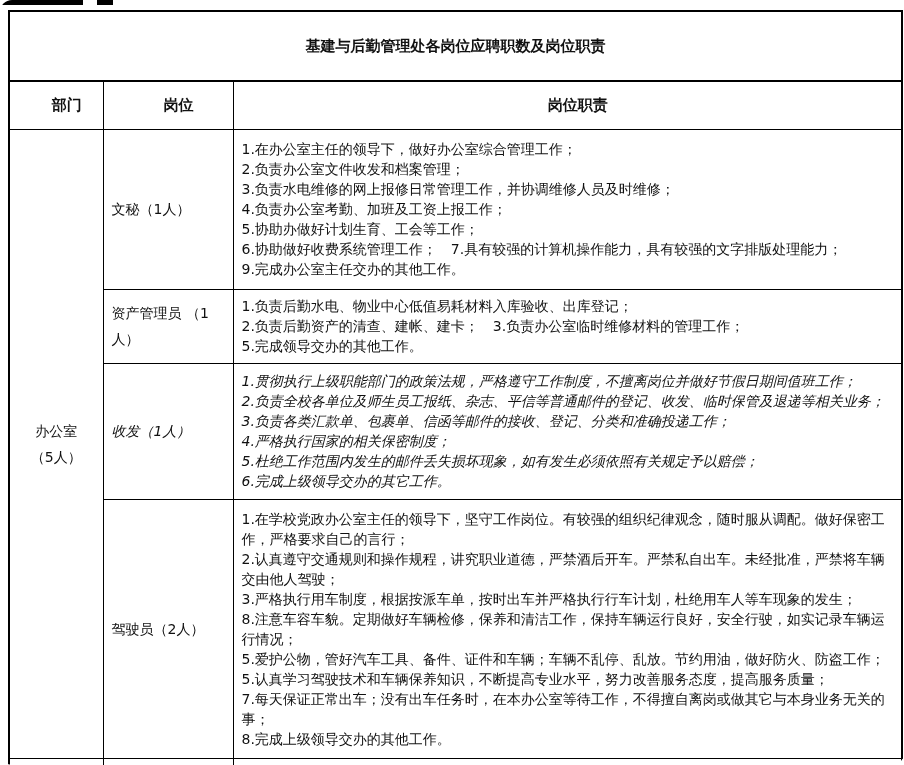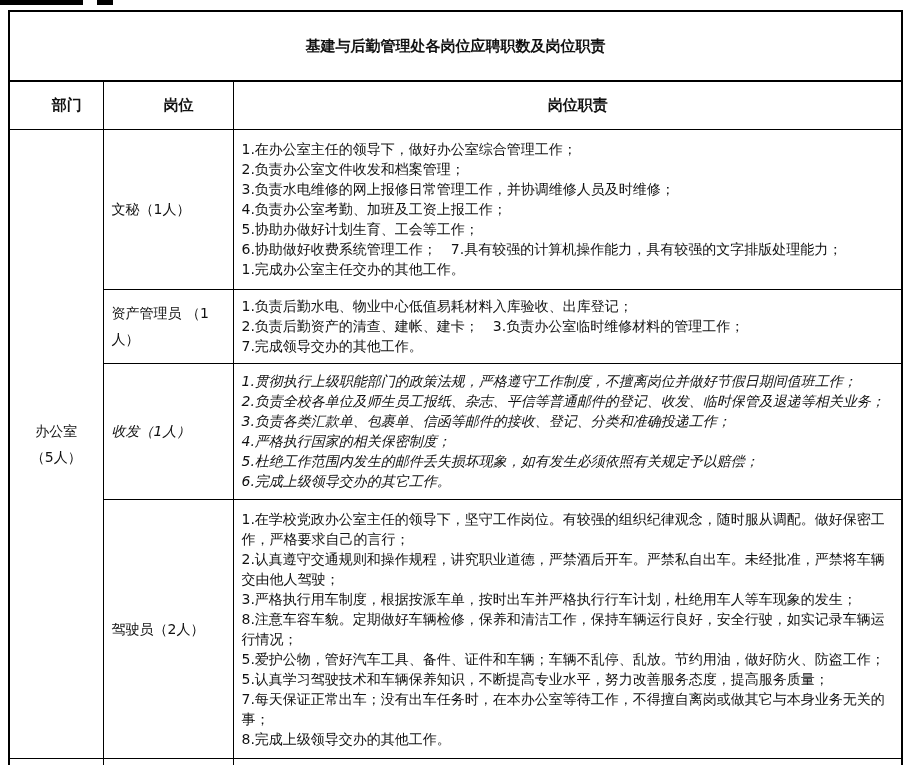--- a/index.html
+++ b/index.html
@@ -2,21 +2,21 @@
 <html><head>
 <meta charset="utf-8">
 <style>
   * { margin: 0; padding: 0; box-sizing: border-box; }
   html, body { background: #ffffff; }
   body {
     width: 904px; height: 765px; overflow: hidden;
     font-family: "DejaVu Sans", sans-serif;
     color: #111111;
   }
-  .page { position: relative; width: 904px; height: 765px; background: #ffffff; overflow: hidden; }
+  .page { position: relative; width: 904px; height: 765px; background: #ffffff; overflow: hidden; border-radius: 12px; }
 
   
   .edge-artifact { position: absolute; top: 0; height: 5px; background: #000; }
   .edge-artifact.a1 { left: 0; width: 83px; }
   .edge-artifact.a2 { left: 97px; width: 16px; }
 
   table.duty-table {
     position: absolute; left: 8px; top: 10px;
     width: 893px;
     border-collapse: collapse;
@@ -83,30 +83,30 @@
       <tr class="data-row row-wenmi">
         <td class="dept-cell" rowspan="4">办公室 （5人）</td>
         <td class="pos-cell">文秘（1人）</td>
         <td class="duties-cell">
             <div class="duty-line">1.在办公室主任的领导下，做好办公室综合管理工作；</div>
             <div class="duty-line">2.负责办公室文件收发和档案管理；</div>
             <div class="duty-line">3.负责水电维修的网上报修日常管理工作，并协调维修人员及时维修；</div>
             <div class="duty-line">4.负责办公室考勤、加班及工资上报工作；</div>
             <div class="duty-line">5.协助办做好计划生育、工会等工作；</div>
             <div class="duty-line">6.协助做好收费系统管理工作；　7.具有较强的计算机操作能力，具有较强的文字排版处理能力；</div>
-            <div class="duty-line">1.完成办公室主任交办的其他工作。</div>
+            <div class="duty-line">9.完成办公室主任交办的其他工作。</div>
           </td>
       </tr>
 
       <tr class="data-row row-zichan">
         <td class="pos-cell">资产管理员 （1人）</td>
         <td class="duties-cell">
             <div class="duty-line">1.负责后勤水电、物业中心低值易耗材料入库验收、出库登记；</div>
             <div class="duty-line">2.负责后勤资产的清查、建帐、建卡；　3.负责办公室临时维修材料的管理工作；</div>
-            <div class="duty-line">7.完成领导交办的其他工作。</div>
+            <div class="duty-line">5.完成领导交办的其他工作。</div>
           </td>
       </tr>
 
       <tr class="data-row row-shoufa">
         <td class="pos-cell">收发（1人）</td>
         <td class="duties-cell">
             <div class="duty-line">1.贯彻执行上级职能部门的政策法规，严格遵守工作制度，不擅离岗位并做好节假日期间值班工作；</div>
             <div class="duty-line">2.负责全校各单位及师生员工报纸、杂志、平信等普通邮件的登记、收发、临时保管及退递等相关业务；</div>
             <div class="duty-line">3.负责各类汇款单、包裹单、信函等邮件的接收、登记、分类和准确投递工作；</div>
             <div class="duty-line">4.严格执行国家的相关保密制度；</div>

